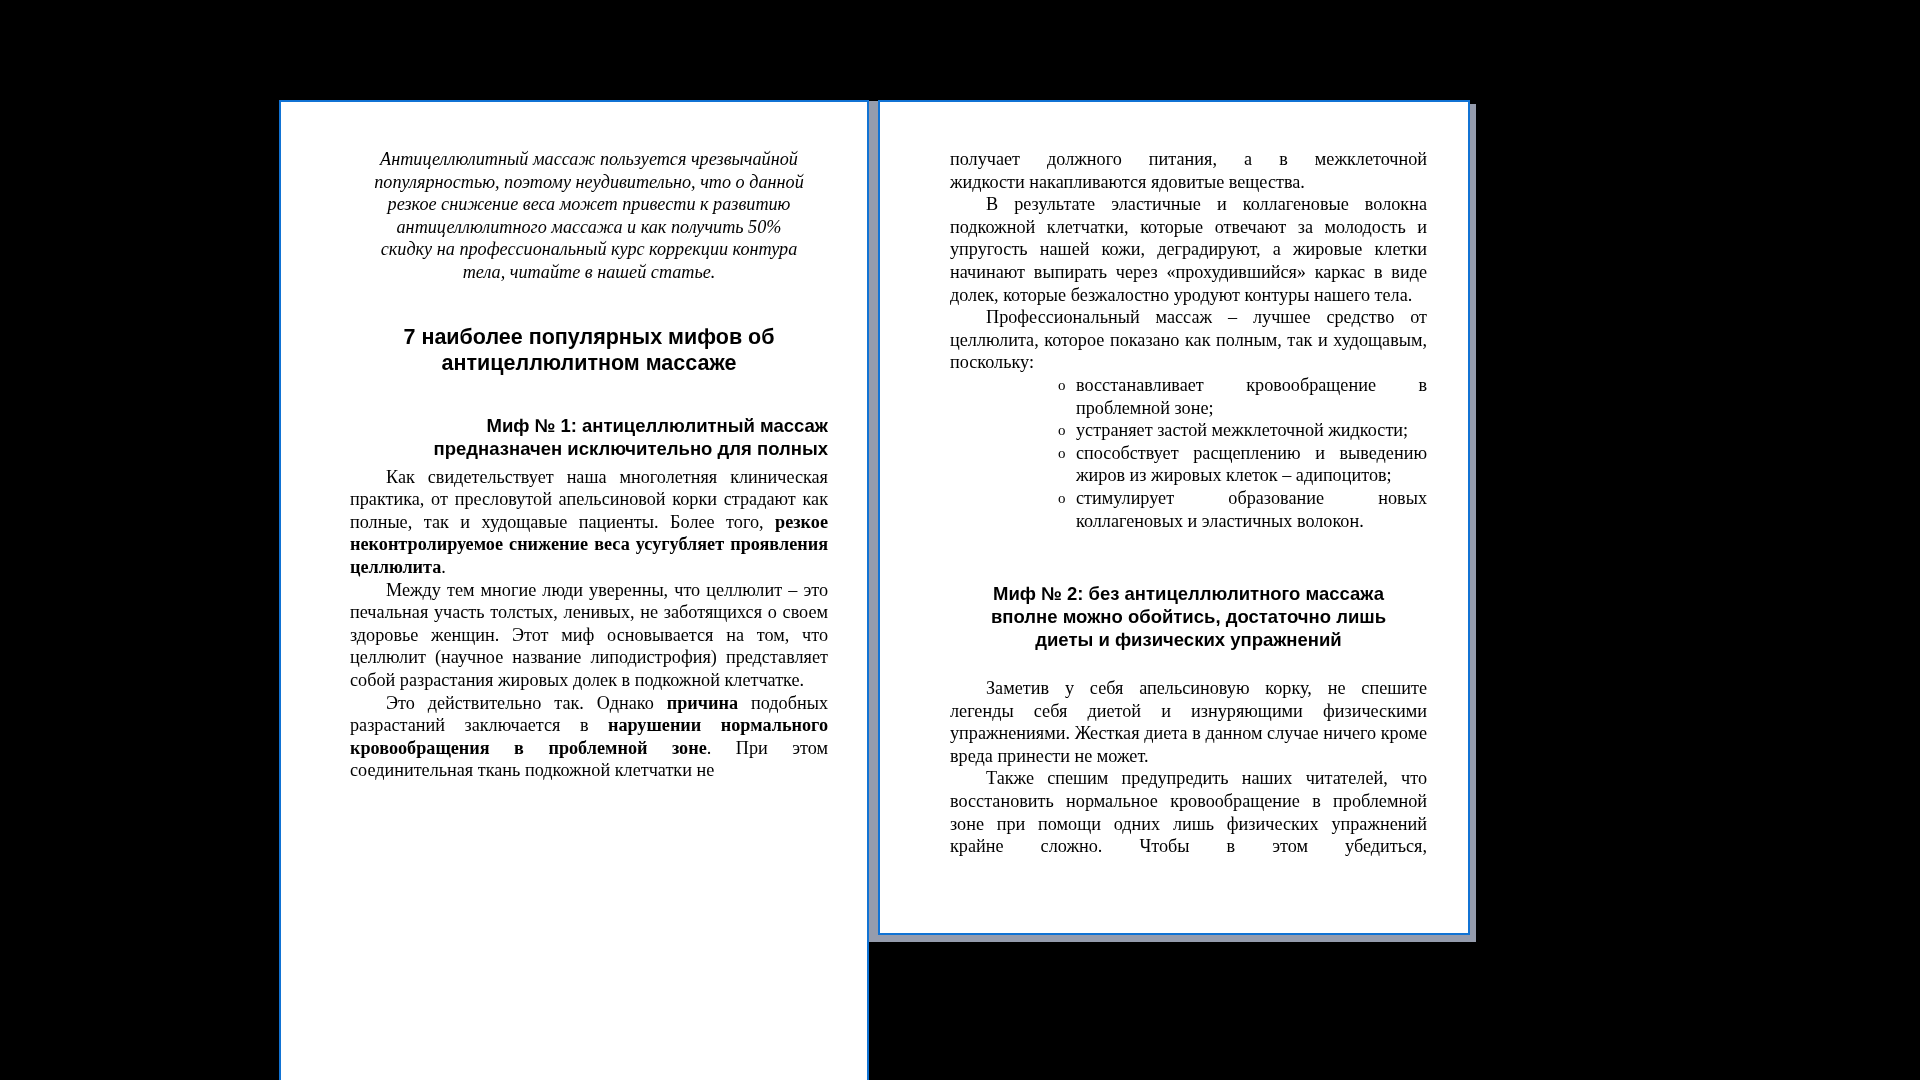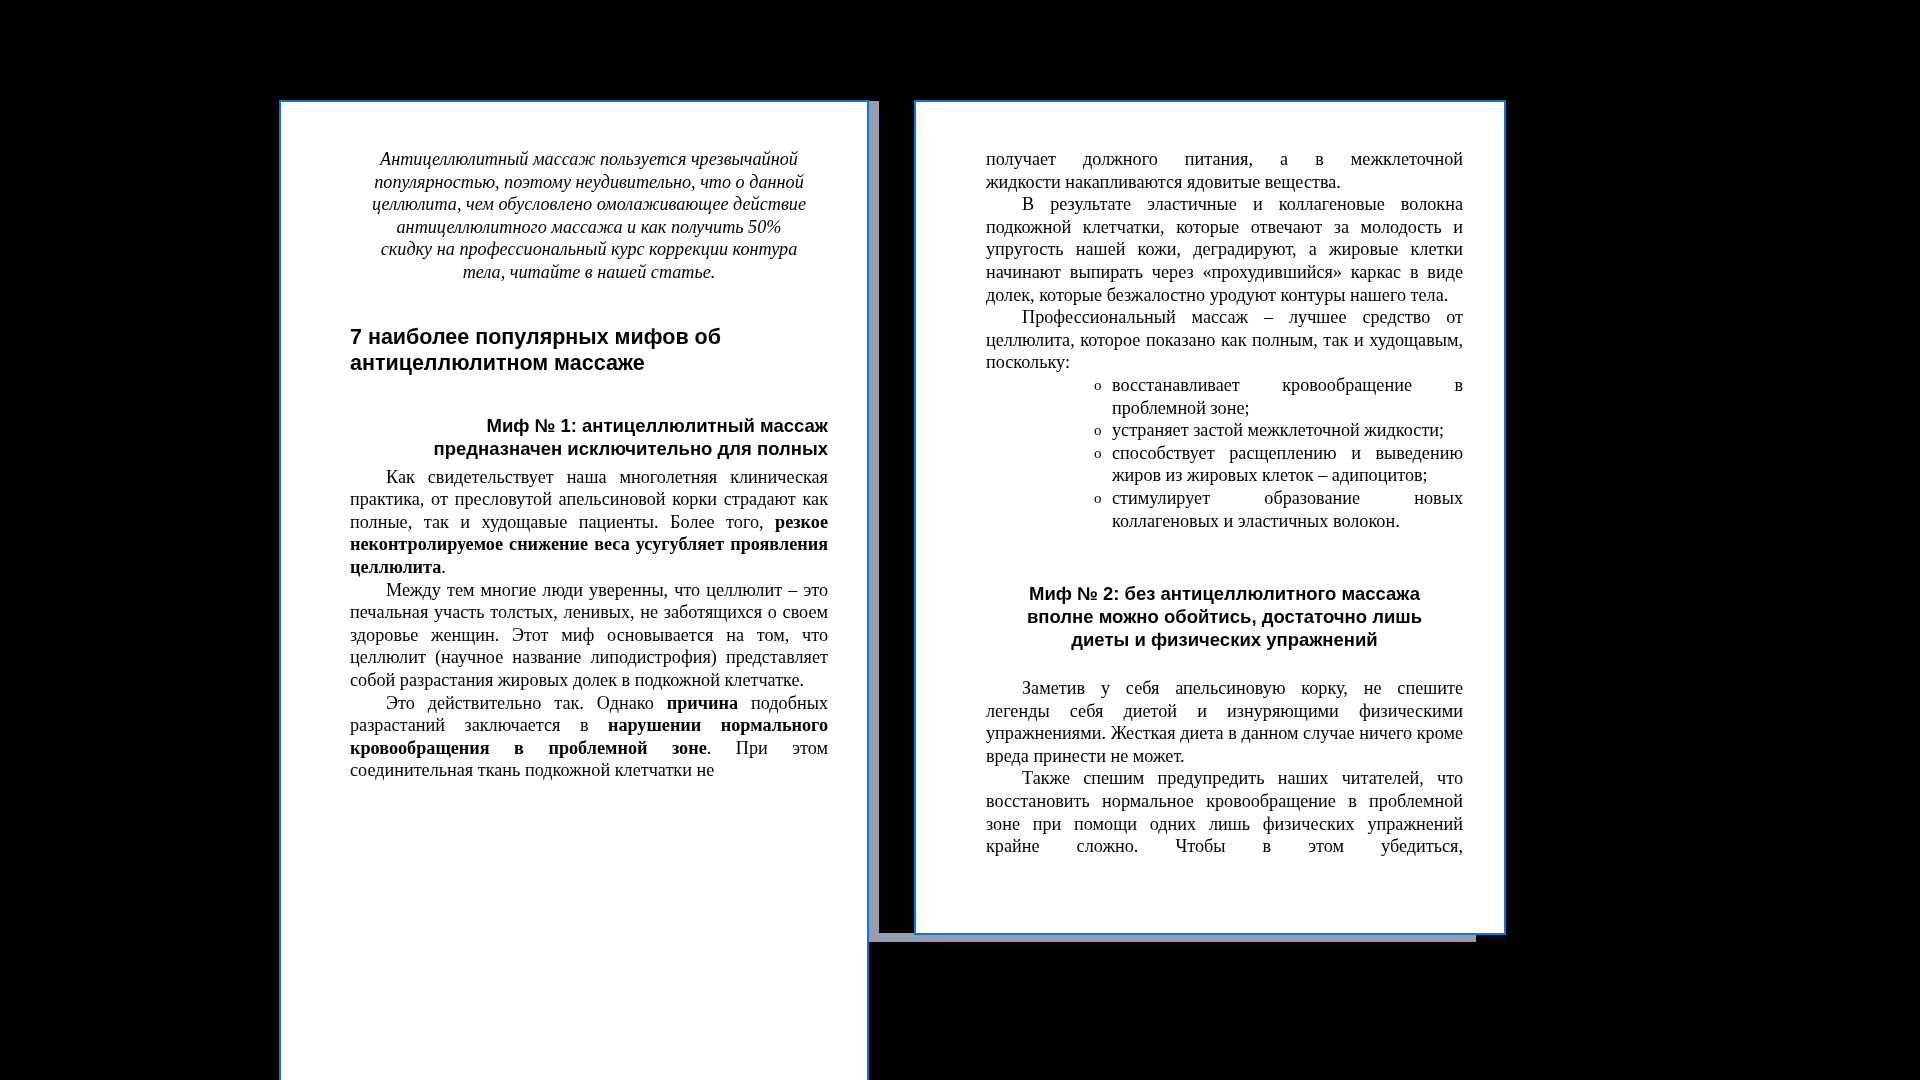--- a/index.html
+++ b/index.html
@@ -3,40 +3,40 @@
 <meta charset="utf-8">
 <style>
   html, body { margin:0; padding:0; }
   body { width:1920px; height:1080px; background:#000; position:relative; overflow:hidden; }
   .shadow { position:absolute; background:#959cad; }
   .page { position:absolute; background:#fff; border:2px solid #1173d4; box-sizing:border-box; overflow:hidden; }
   .text { position:absolute; font-family:"Liberation Serif", serif; font-size:18.2px; line-height:22.6px; color:#000; }
   .p { text-align:justify; text-indent:36px; margin:0; }
   .p.noindent { text-indent:0; }
   .intro { font-style:italic; text-align:center; margin:0; }
-  .h1 { font-family:"Liberation Sans", sans-serif; font-weight:bold; font-size:21.5px; line-height:26px; margin:0; }
+  .h1 { font-family:"Liberation Sans", sans-serif; font-weight:bold; font-size:21.5px; line-height:26px; text-align:center; margin:0; }
   .h2 { font-family:"Liberation Sans", sans-serif; font-weight:bold; font-size:18.5px; line-height:23px; text-align:center; margin:0; }
   b { font-weight:bold; }
   ul.bul { list-style:none; margin:0; padding:0 0 0 108px; }
   ul.bul li { position:relative; padding-left:18px; text-align:justify; }
   ul.bul li .bm { position:absolute; left:0; top:0; font-size:15px; }
 </style>
 </head>
 <body>
 
 <div class="shadow" style="left:283px; top:933px; width:1193px; height:9px;"></div>
 <div class="shadow" style="left:1468px; top:104px; width:8px; height:838px;"></div>
 <div class="shadow" style="left:868px; top:101px; width:11px; height:838px;"></div>
 
 <div class="page" style="left:279px; top:100px; width:590px; height:1039px;">
   <div class="text" style="left:69px; top:46px; width:478px;">
     <div class="intro">
       <div>Антицеллюлитный массаж пользуется чрезвычайной</div>
       <div>популярностью, поэтому неудивительно, что о данной</div>
-      <div>целлюлита, чем обусловлено омолаживающее действие</div>
+      <div>резкое снижение веса может привести к развитию</div>
       <div>антицеллюлитного массажа и как получить 50%</div>
       <div>скидку на профессиональный курс коррекции контура</div>
       <div>тела, читайте в нашей статье.</div>
     </div>
 
     <div class="h1" style="margin-top:40px;">
       <div>7 наиболее популярных мифов об</div>
       <div>антицеллюлитном массаже</div>
     </div>
 
@@ -46,21 +46,21 @@
     </div>
 
     <p class="p" style="margin-top:6px;"><span>Как свидетельствует наша многолетняя клиническая практика, от пресловутой апельсиновой корки страдают как полные, так и худощавые пациенты. Более того, </span><b>резкое неконтролируемое снижение веса усугубляет проявления целлюлита</b><span>.</span></p>
 
     <p class="p">Между тем многие люди уверенны, что целлюлит – это печальная участь толстых, ленивых, не заботящихся о своем здоровье женщин. Этот миф основывается на том, что целлюлит (научное название липодистрофия) представляет собой разрастания жировых долек в подкожной клетчатке.</p>
 
     <p class="p"><span>Это действительно так. Однако </span><b>причина</b><span> подобных разрастаний заключается в </span><b>нарушении нормального кровообращения в проблемной зоне</b><span>. При этом соединительная ткань подкожной клетчатки не</span></p>
   </div>
 </div>
 
-<div class="page" style="left:878px; top:100px; width:592px; height:835px;margin-left:36px;">
+<div class="page" style="left:878px; top:100px; width:592px; height:835px;">
   <div class="text" style="left:70px; top:46px; width:477px;">
     <div>
       <div class="p noindent" style="text-align-last:justify;">получает должного питания, а в межклеточной</div>
       <div class="p noindent">жидкости накапливаются ядовитые вещества.</div>
     </div>
     <p class="p">В результате эластичные и коллагеновые волокна подкожной клетчатки, которые отвечают за молодость и упругость нашей кожи, деградируют, а жировые клетки начинают выпирать через «прохудившийся» каркас в виде долек, которые безжалостно уродуют контуры нашего тела.</p>
     <p class="p">Профессиональный массаж – лучшее средство от целлюлита, которое показано как полным, так и худощавым, поскольку:</p>
 
     <ul class="bul">
       <li><span class="bm">o</span><span>восстанавливает кровообращение в проблемной зоне;</span></li>

